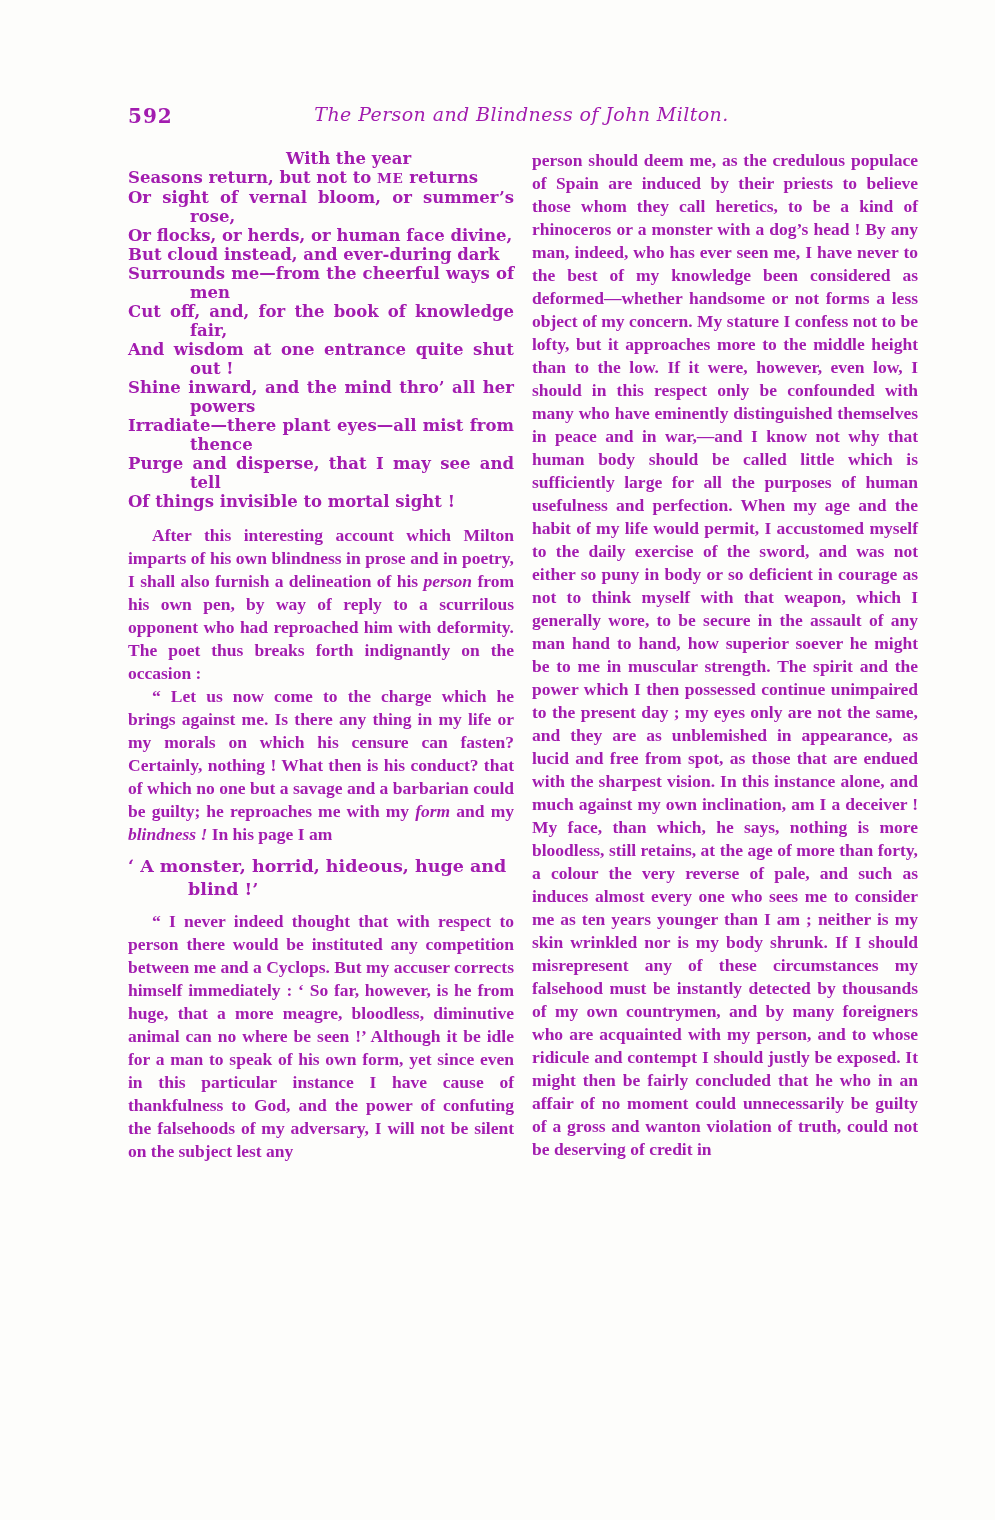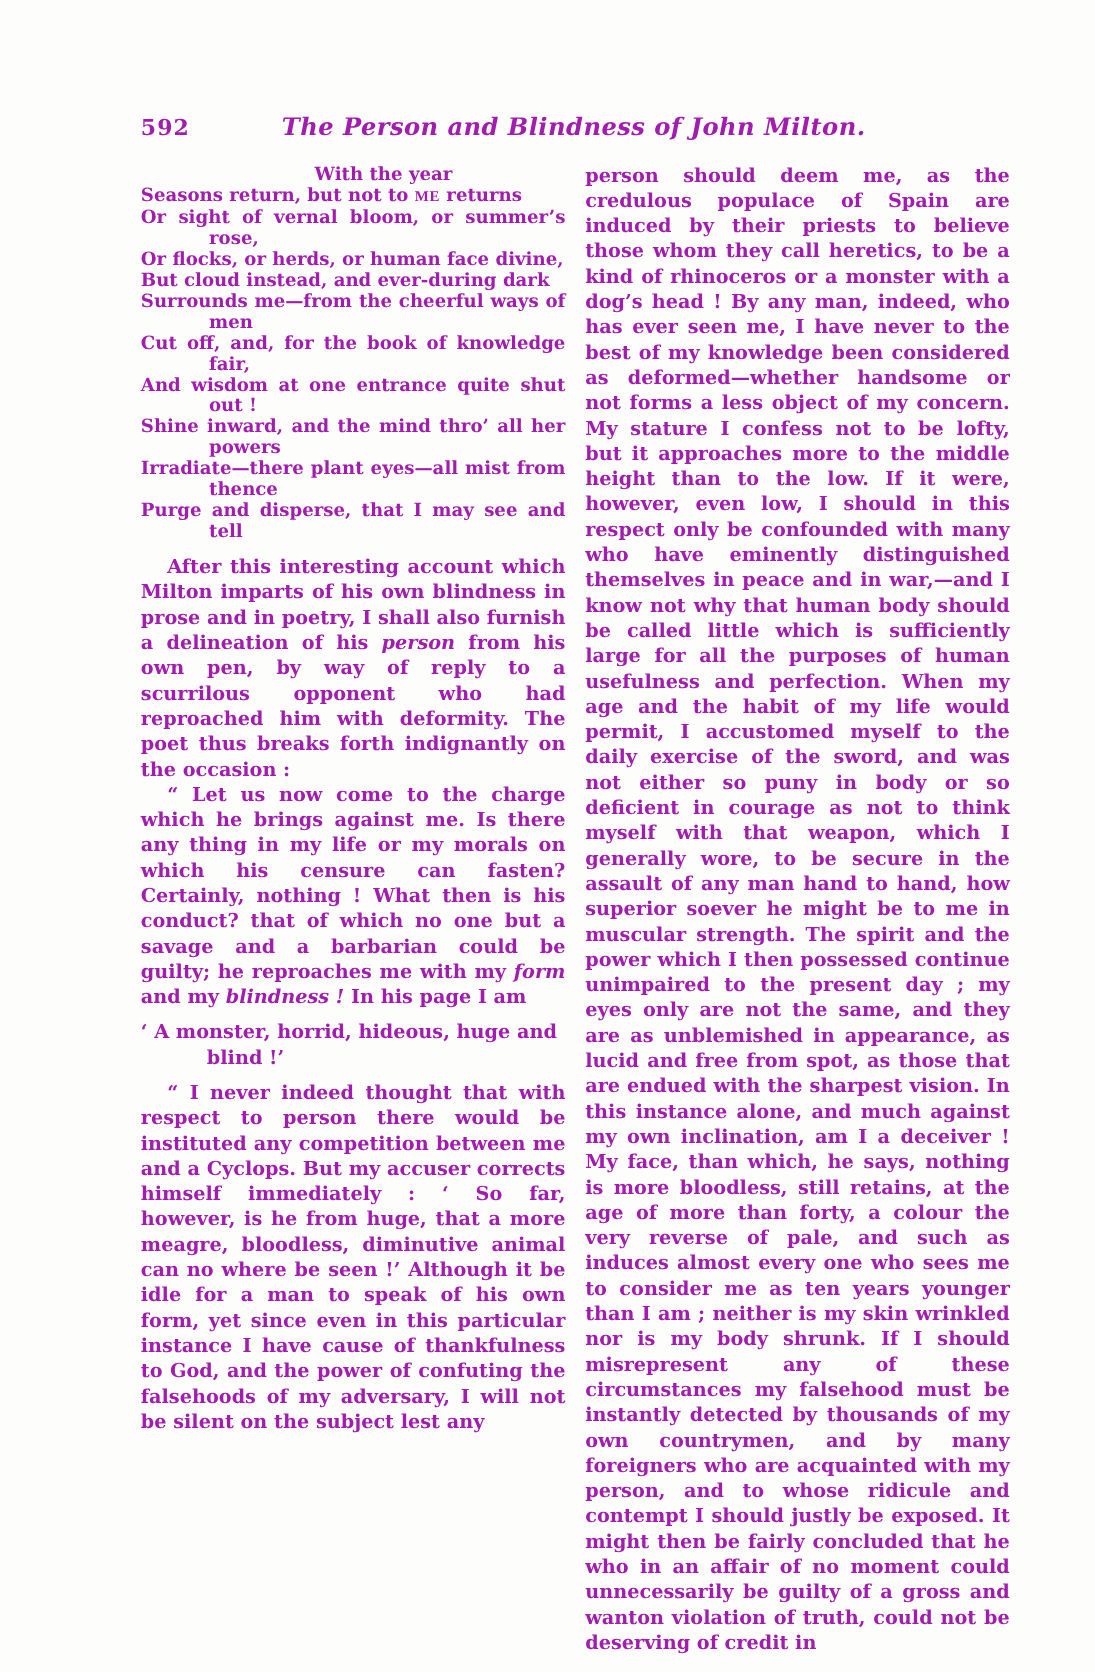--- a/index.html
+++ b/index.html
@@ -27,22 +27,22 @@
     position: absolute;
     left: 0;
     top: 1px;
     font-size: 20px;
     font-weight: bold;
     letter-spacing: 1px;
   }
   .title {
     display: block;
     text-align: center;
-    font-size: 22px;
-    font-weight: bold;
+    font-size: 19px;
+    font-weight: normal;
     font-style: italic;
     letter-spacing: 0.4px;
   }
   .columns {
     position: absolute;
     top: 149px;
     left: 128px;
     display: flex;
     gap: 18px;
   }
@@ -68,32 +68,33 @@
     text-align: justify;
   }
   .poem-opening {
     padding-left: 0;
     text-indent: 158px;
     text-align: left;
   }
   .para {
     margin: 0;
     text-indent: 24px;
+    font-family: Liberation Serif, serif;
   }
   .blockquote {
     margin: 9px 0;
     padding-left: 60px;
     text-indent: -60px;
     text-align: left;
   }
   .continuation {
     text-indent: 0;
   }
   .it { font-style: italic; }
-  .sc { font-size: 0.82em; letter-spacing: 0.6px; font-family: Liberation Serif, serif; }
+  .sc { font-size: 0.82em; letter-spacing: 0.6px; }
 </style>
 </head>
 <body>
 
 <div class="page">
 
   <div class="header">
     <span class="pagenum">592</span>
     <span class="title">The Person and Blindness of John Milton.</span>
   </div>
@@ -106,20 +107,21 @@
         <div class="poem-line"><span>Seasons return, but not to </span><span class="sc">ME</span><span> returns</span></div>
         <div class="poem-line"><span>Or sight of vernal bloom, or summer’s rose,</span></div>
         <div class="poem-line"><span>Or flocks, or herds, or human face divine,</span></div>
         <div class="poem-line"><span>But cloud instead, and ever-during dark</span></div>
         <div class="poem-line"><span>Surrounds me—from the cheerful ways of men</span></div>
         <div class="poem-line"><span>Cut off, and, for the book of knowledge fair,</span></div>
         <div class="poem-line"><span>And wisdom at one entrance quite shut out !</span></div>
         <div class="poem-line"><span>Shine inward, and the mind thro’ all her powers</span></div>
         <div class="poem-line"><span>Irradiate—there plant eyes—all mist from thence</span></div>
         <div class="poem-line"><span>Purge and disperse, that I may see and tell</span></div>
+        <div class="poem-line"><span>Of things invisible to mortal sight !</span></div>
       </div>
 
       <p class="para"><span>After this interesting account which Milton imparts of his own blindness in prose and in poetry, I shall also furnish a delineation of his </span><span class="it">person</span><span> from his own pen, by way of reply to a scurrilous opponent who had reproached him with deformity.  The poet thus breaks forth indignantly on the occasion :</span></p>
       <p class="para"><span>“ Let us now come to the charge which he brings against me.  Is there any thing in my life or my morals on which his censure can fasten? Certainly, nothing !  What then is his conduct? that of which no one but a savage and a barbarian could be guilty; he reproaches me with my </span><span class="it">form</span><span> and my </span><span class="it">blindness !</span><span>  In his page I am</span></p>
       <div class="blockquote">‘ A monster, horrid, hideous, huge and blind !’</div>
       <p class="para"><span>“ I never indeed thought that with respect to person there would be instituted any competition between me and a Cyclops.  But my accuser corrects himself immediately : ‘ So far, however, is he from huge, that a more meagre, bloodless, diminutive animal can no where be seen !’  Although it be idle for a man to speak of his own form, yet since even in this particular instance I have cause of thankfulness to God, and the power of confuting the falsehoods of my adversary, I will not be silent on the subject lest any</span></p>
     </div>
 
     <div class="col body-text">
       <p class="para continuation">person should deem me, as the credulous populace of Spain are induced by their priests to believe those whom they call heretics, to be a kind of rhinoceros or a monster with a dog’s head !  By any man, indeed, who has ever seen me, I have never to the best of my knowledge been considered as deformed—whether handsome or not forms a less object of my concern.  My stature I confess not to be lofty, but it approaches more to the middle height than to the low.  If it were, however, even low, I should in this respect only be confounded with many who have eminently distinguished themselves in peace and in war,—and I know not why that human body should be called little which is sufficiently large for all the purposes of human usefulness and perfection.  When my age and the habit of my life would permit, I accustomed myself to the daily exercise of the sword, and was not either so puny in body or so deficient in courage as not to think myself with that weapon, which I generally wore, to be secure in the assault of any man hand to hand, how superior soever he might be to me in muscular strength.  The spirit and the power which I then possessed continue unimpaired to the present day ; my eyes only are not the same, and they are as unblemished in appearance, as lucid and free from spot, as those that are endued with the sharpest vision.  In this instance alone, and much against my own inclination, am I a deceiver !  My face, than which, he says, nothing is more bloodless, still retains, at the age of more than forty, a colour the very reverse of pale, and such as induces almost every one who sees me to consider me as ten years younger than I am ; neither is my skin wrinkled nor is my body shrunk.  If I should misrepresent any of these circumstances my falsehood must be instantly detected by thousands of my own countrymen, and by many foreigners who are acquainted with my person, and to whose ridicule and contempt I should justly be exposed.  It might then be fairly concluded that he who in an affair of no moment could unnecessarily be guilty of a gross and wanton violation of truth, could not be deserving of credit in</p>

